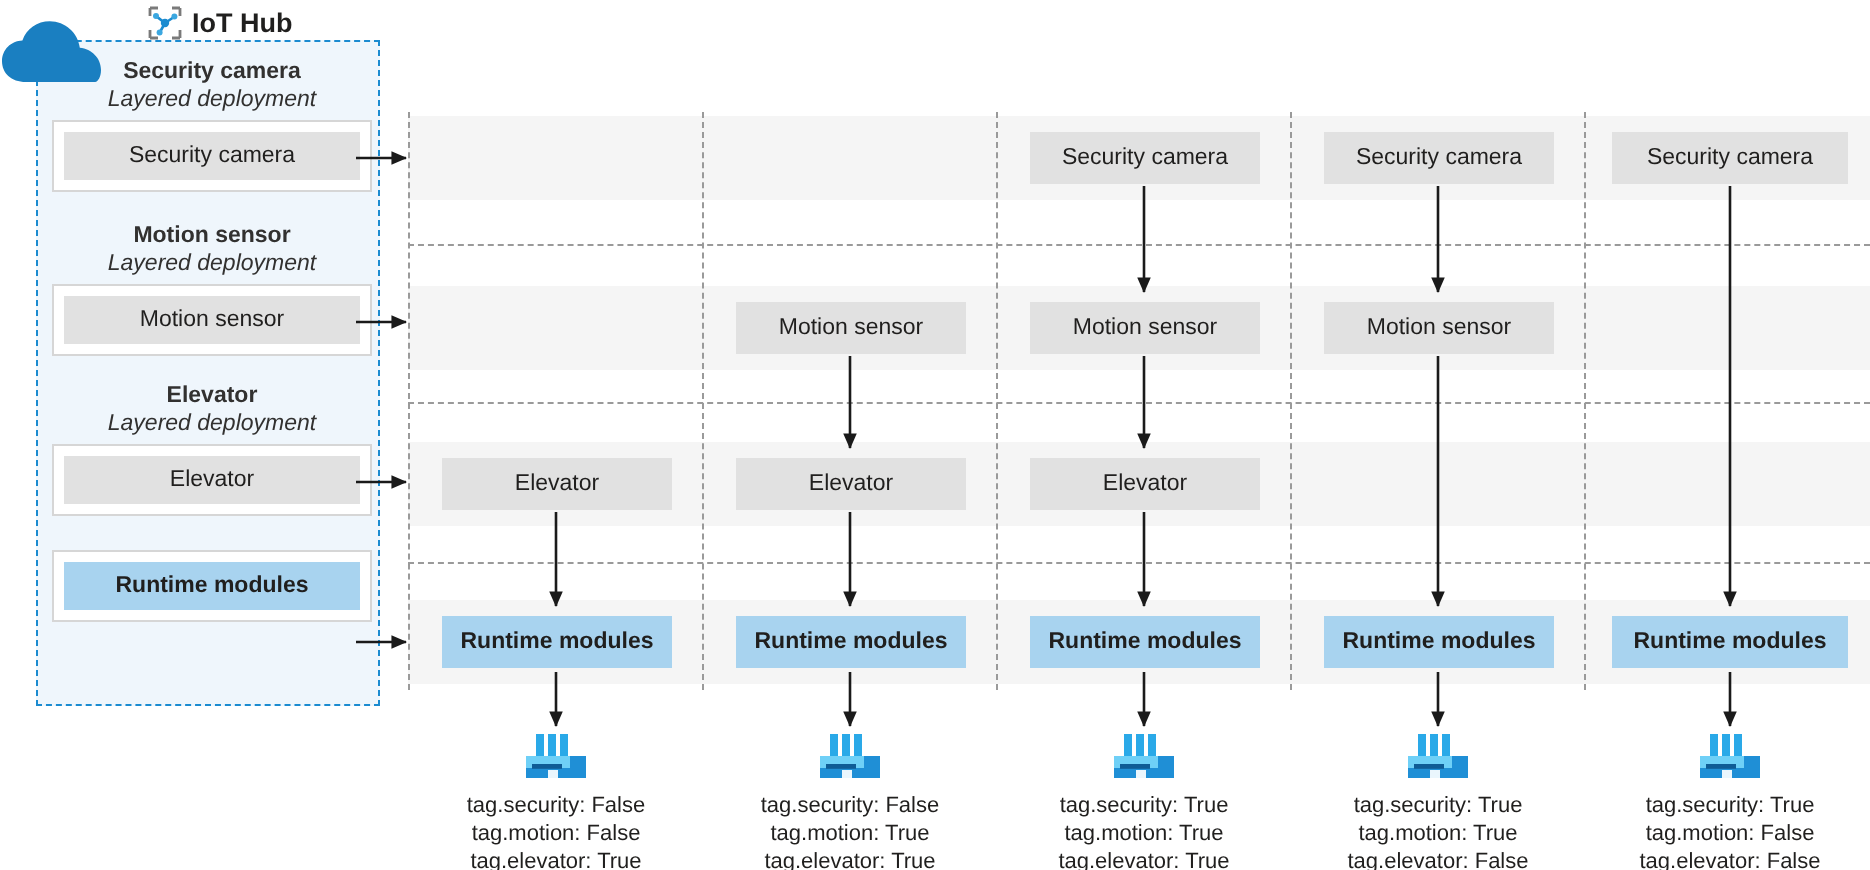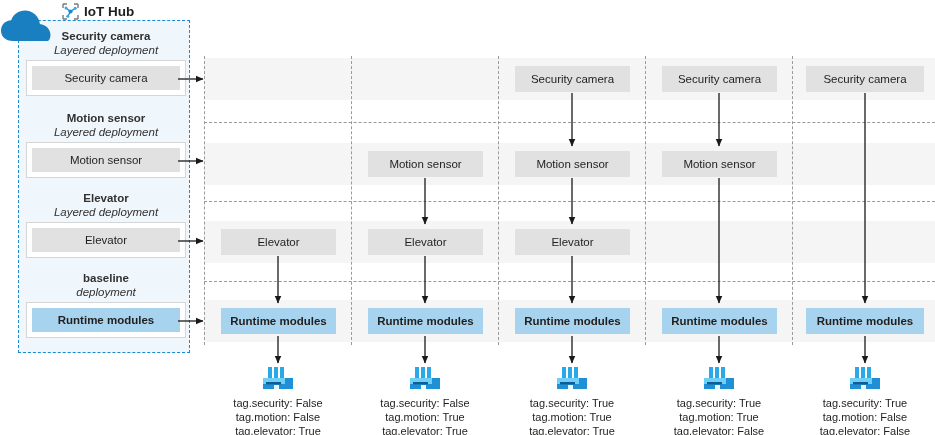--- a/index.html
+++ b/index.html
@@ -22,21 +22,21 @@
   .hsep-1{top:201px;}
   .hsep-2{top:281px;}
 
   
   .vsep{position:absolute;top:56px;height:289px;width:0;
         border-left:1px dashed #9a9a9a;}
 
   
   .hubpanel{position:absolute;left:18px;top:20px;width:172px;height:333px;
             background:#eff6fc;border:1.5px dashed #1b8bd0;box-sizing:border-box;}
-  .hubtitle{position:absolute;left:62px;top:0px;height:22px;
+  .hubtitle{position:absolute;left:74px;top:0px;height:22px;
             display:flex;align-items:center;gap:5px;
             font-size:13.5px;font-weight:bold;color:#201f1e;}
   .hubtitle .lbl{white-space:nowrap;}
   .cloud{position:absolute;left:0px;top:10px;width:54px;height:33px;}
 
   .sect{position:absolute;left:26px;width:160px;}
   .sect .cap{text-align:center;line-height:1.18;font-size:11.5px;color:#323130;}
   .sect .cap b{font-weight:bold;display:block;}
   .sect .cap span{display:block;font-style:italic;}
   .outerbox{margin-top:3px;background:#ffffff;border:1px solid #d6d6d6;
@@ -133,24 +133,20 @@
     <div class="cap">
       <b>Elevator</b>
       <span>Layered deployment</span>
     </div>
     <div class="outerbox">
       <div class="pill gray">Elevator</div>
     </div>
   </div>
 
   <div class="sect sect-3">
-    <div class="cap">
-      <b>baseline</b>
-      <span>deployment</span>
-    </div>
     <div class="outerbox">
       <div class="pill blue">Runtime modules</div>
     </div>
   </div>
 
   <div class="cell gray" style="left:515px;top:66px;width:115px;">Security camera</div>
   <div class="cell gray" style="left:515px;top:151px;width:115px;">Motion sensor</div>
   <div class="cell gray" style="left:515px;top:229px;width:115px;">Elevator</div>
   <div class="cell blue" style="left:515px;top:308px;width:115px;">Runtime modules</div>
 

